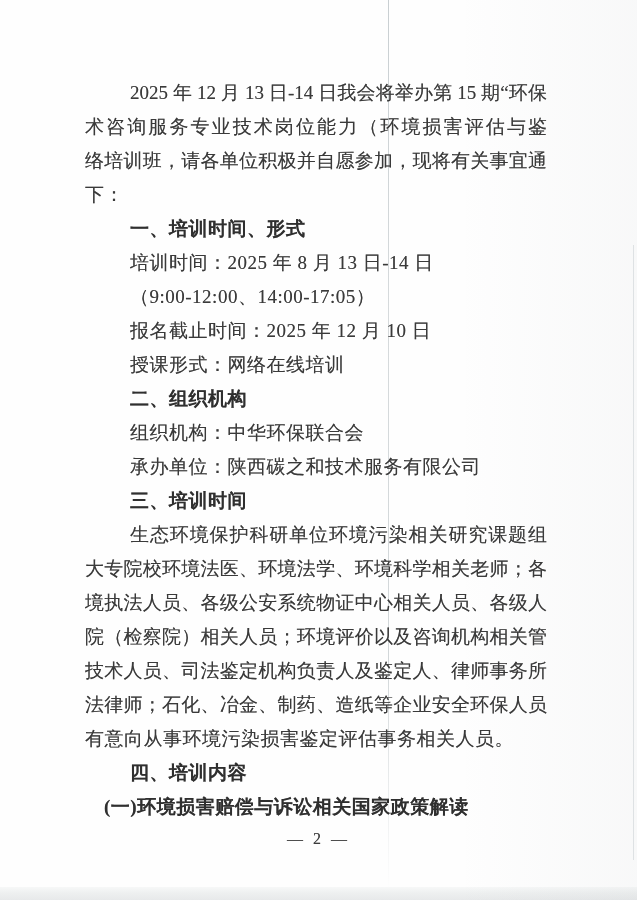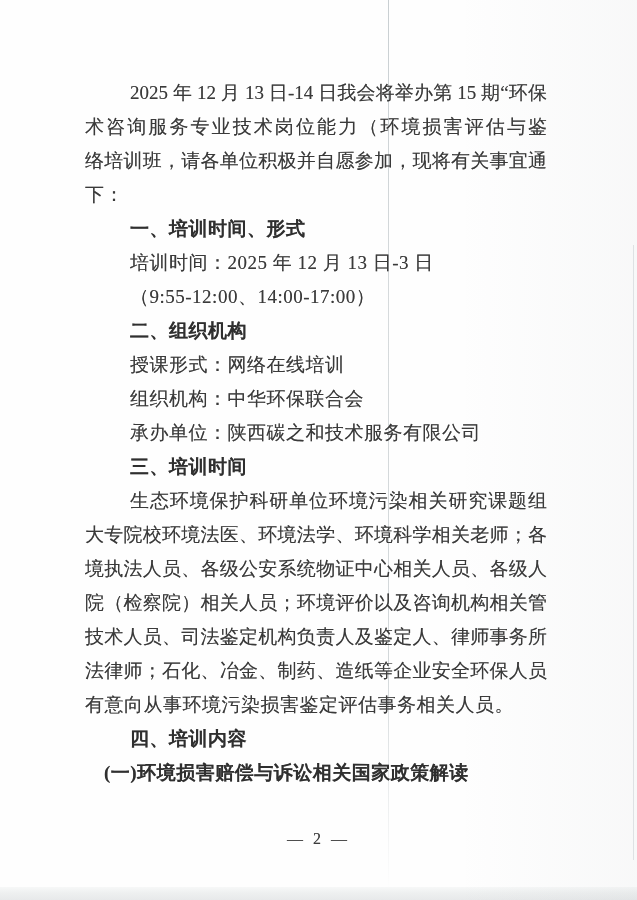--- a/index.html
+++ b/index.html
@@ -63,30 +63,33 @@
       <div class="block">
         <div class="line ind2 fill">2025 年 12 月 13 日-14 日我会将举办第 15 期“环保技</div>
         <div class="line ind0 fill">术咨询服务专业技术岗位能力（环境损害评估与鉴定）”网</div>
         <div class="line ind0 fill">络培训班，请各单位积极并自愿参加，现将有关事宜通知如</div>
         <div class="line ind0">下：</div>
       </div>
       <div class="block bold">
         <div class="line ind2">一、培训时间、形式</div>
       </div>
       <div class="block">
-        <div class="line ind2">培训时间：2025 年 12 月 13 日-3 日</div>
+        <div class="line ind2">培训时间：2025 年 8 月 13 日-14 日</div>
       </div>
       <div class="block">
-        <div class="line ind2">（9:55-12:00、14:00-17:00）</div>
+        <div class="line ind2">（9:00-12:00、14:00-17:05）</div>
+      </div>
+      <div class="block">
+        <div class="line ind2">报名截止时间：2025 年 12 月 10 日</div>
+      </div>
+      <div class="block">
+        <div class="line ind2">授课形式：网络在线培训</div>
       </div>
       <div class="block bold">
         <div class="line ind2">二、组织机构</div>
-      </div>
-      <div class="block">
-        <div class="line ind2">授课形式：网络在线培训</div>
       </div>
       <div class="block">
         <div class="line ind2">组织机构：中华环保联合会</div>
       </div>
       <div class="block">
         <div class="line ind2">承办单位：陕西碳之和技术服务有限公司</div>
       </div>
       <div class="block bold">
         <div class="line ind2">三、培训时间</div>
       </div>

